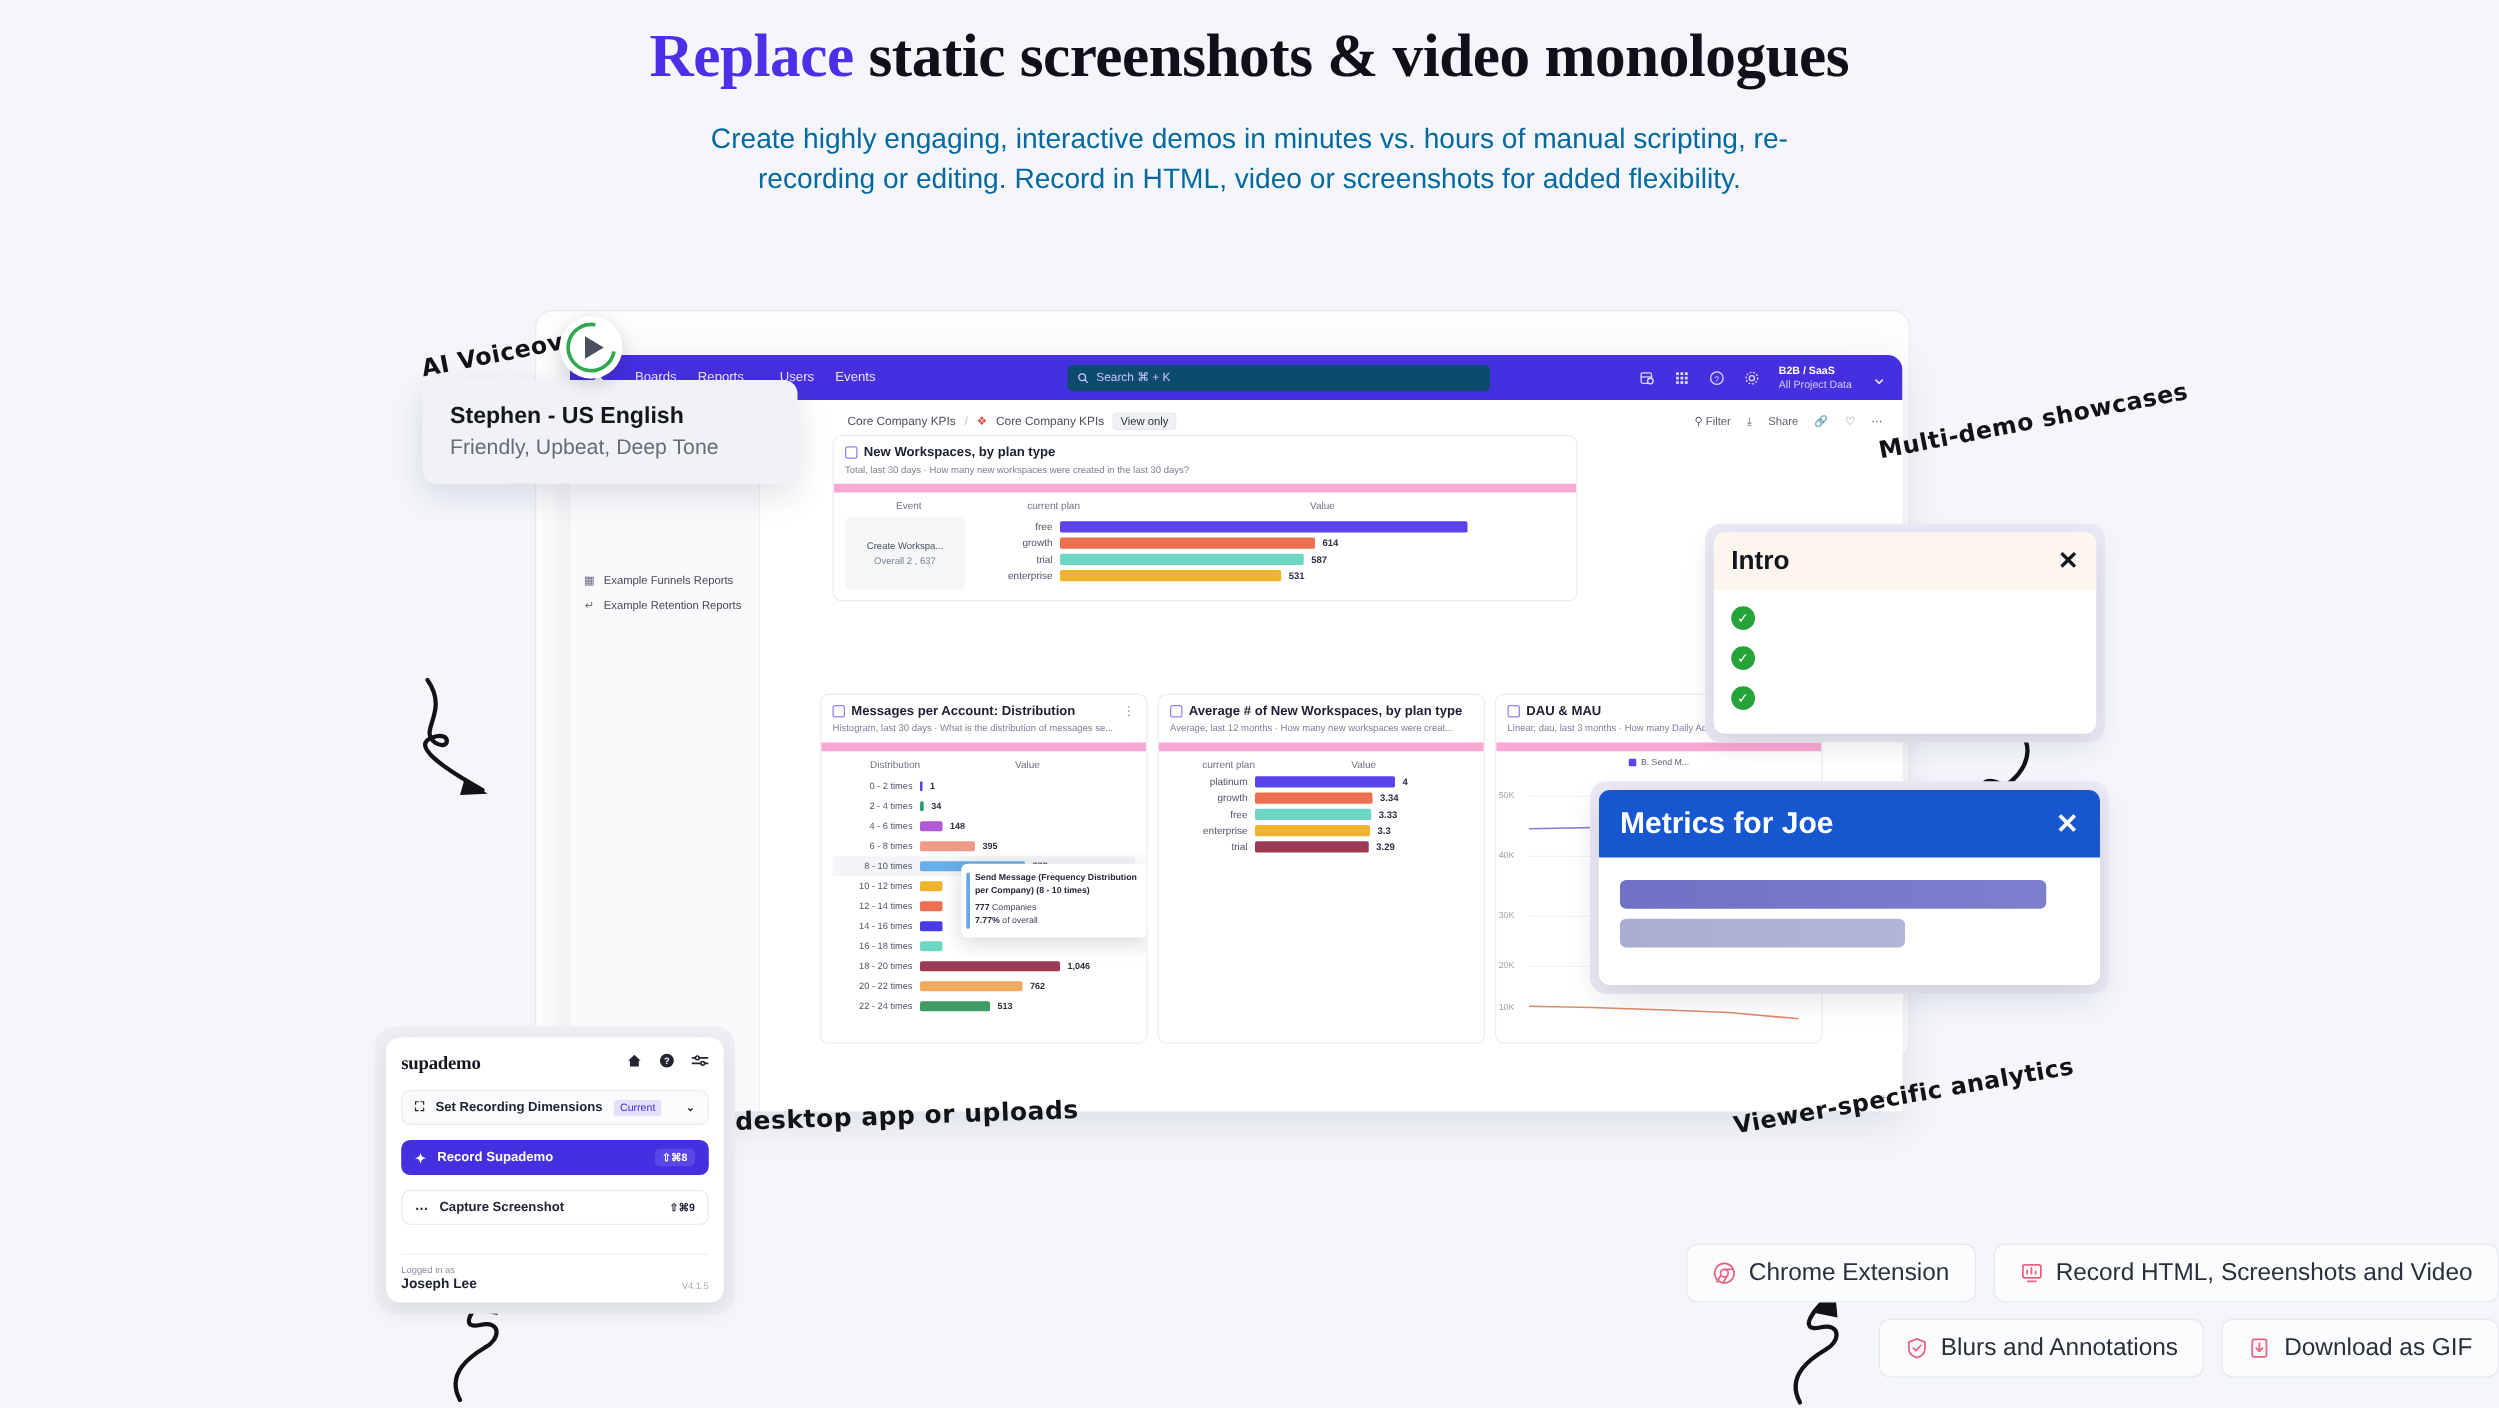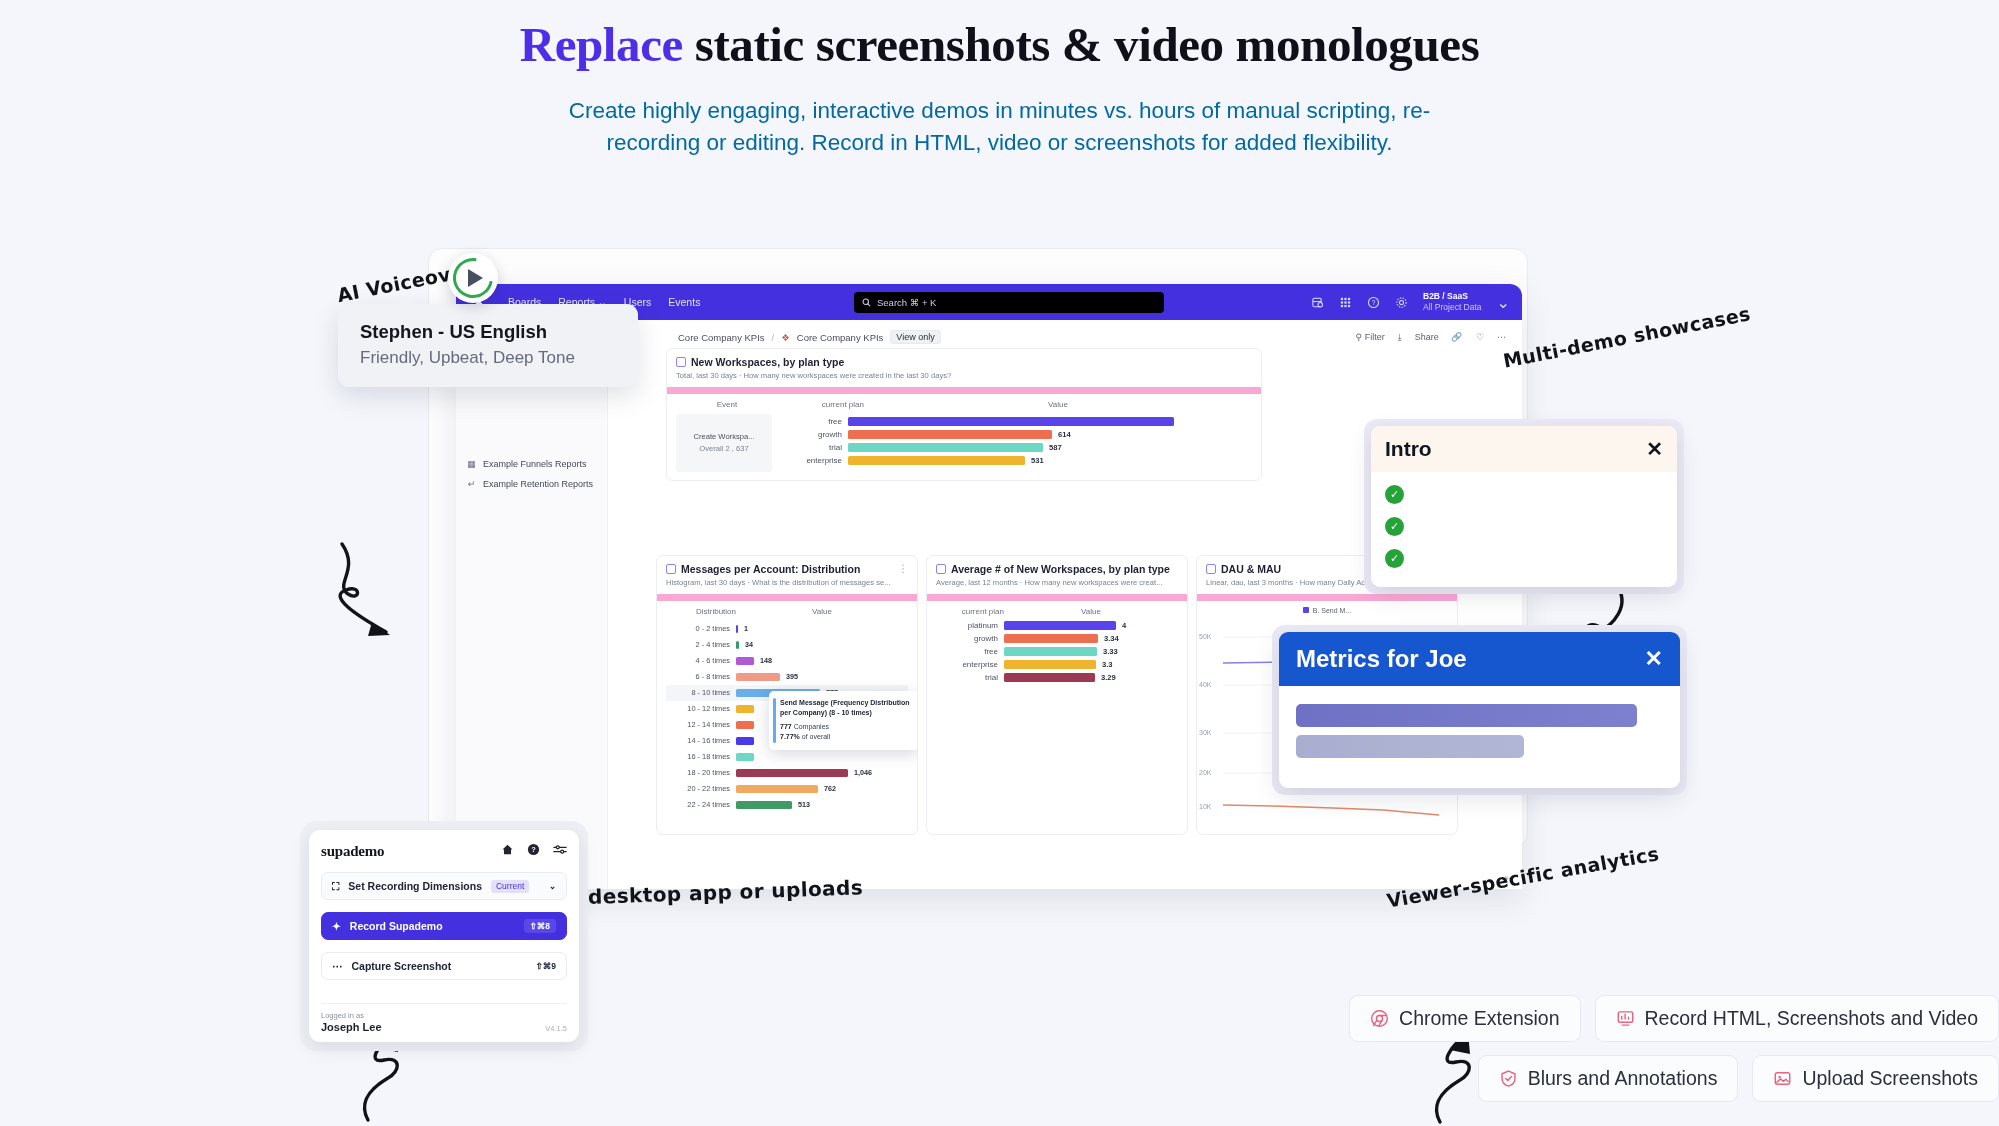--- a/index.html
+++ b/index.html
@@ -58,22 +58,22 @@
     padding: 0 12px; color: #fff;
   }
   .logo-x {
     width: 22px; height: 22px; display: flex; align-items: center;
     justify-content: center; font-size: 17px; font-weight: 700; color: #fff;
     margin-right: 14px;
   }
   .nav { display: flex; align-items: center; gap: 17px; font-size: 10.5px; }
   .nav .item { color: #e6e3fb; display: flex; align-items: center; gap: 3px; white-space: nowrap; }
   .searchbox {
-    position: absolute; left: 398px; width: 310px; height: 21px;
-    background: #000000; border-radius: 4px; display: flex; align-items: center;
+    position: absolute; left: 398px; width: 338px; height: 21px;
+    background: #0c4a6e; border-radius: 4px; display: flex; align-items: center;
     gap: 6px; padding: 0 8px; font-size: 9.5px; color: #cfc8f8;
   }
   .topbar-right {
     margin-left: auto; display: flex; align-items: center; gap: 15px;
   }
   .tb-icon { opacity: .82; display: flex; align-items: center; }
   .acct { text-align: left; font-size: 8.5px; line-height: 1.25; white-space: nowrap; }
   .acct .l1 { font-weight: 700; }
   .acct .l2 { opacity: .72; }
 
@@ -729,21 +729,20 @@
         <svg width="19" height="19" viewBox="0 0 20 20">
             <path d="M10 2.2 L16.8 5 V10 C16.8 14.2 13.8 16.8 10 18 C6.2 16.8 3.2 14.2 3.2 10 V5 Z" fill="none" stroke="#e8637f" stroke-width="1.5"></path>
             <path d="M7 10 L9.2 12.2 L13.2 7.8" fill="none" stroke="#e8637f" stroke-width="1.5" stroke-linecap="round"></path>
           </svg>
       </span>
       <span>Blurs and Annotations</span>
     </div>
     <div class="chip">
       <span class="ci">
         <svg width="19" height="19" viewBox="0 0 20 20">
-            <rect x="2.4" y="4" width="15.2" height="12" rx="2" fill="none" stroke="#e8637f" stroke-width="1.5"></rect>
-            <circle cx="7" cy="8.4" r="1.3" fill="#e8637f"></circle>
-            <path d="M3.6 14.4 L7.8 10.4 L11 13 L13.6 10.8 L16.4 13.6" fill="none" stroke="#e8637f" stroke-width="1.5" stroke-linejoin="round"></path>
+            <rect x="4" y="2.6" width="12" height="14.8" rx="1.8" fill="none" stroke="#e8637f" stroke-width="1.5"></rect>
+            <path d="M10 6 V12.4 M7.4 10 L10 12.8 L12.6 10" fill="none" stroke="#e8637f" stroke-width="1.5" stroke-linecap="round" stroke-linejoin="round"></path>
           </svg>
       </span>
-      <span>Upload Screenshots</span>
+      <span>Download as GIF</span>
     </div>
   </div>
 </div>
 
 </body></html>

